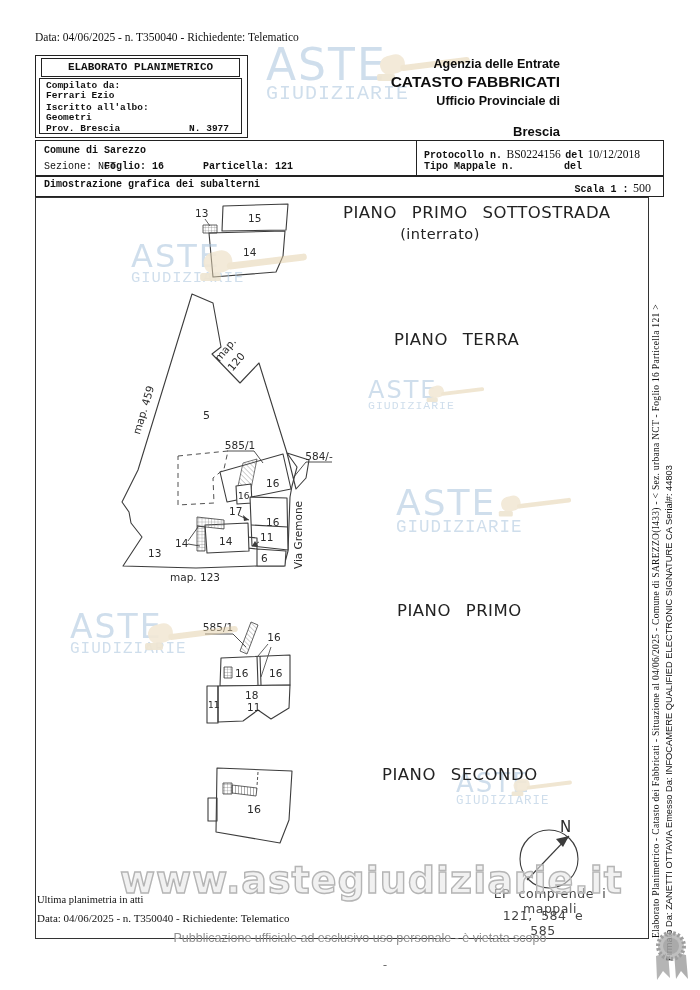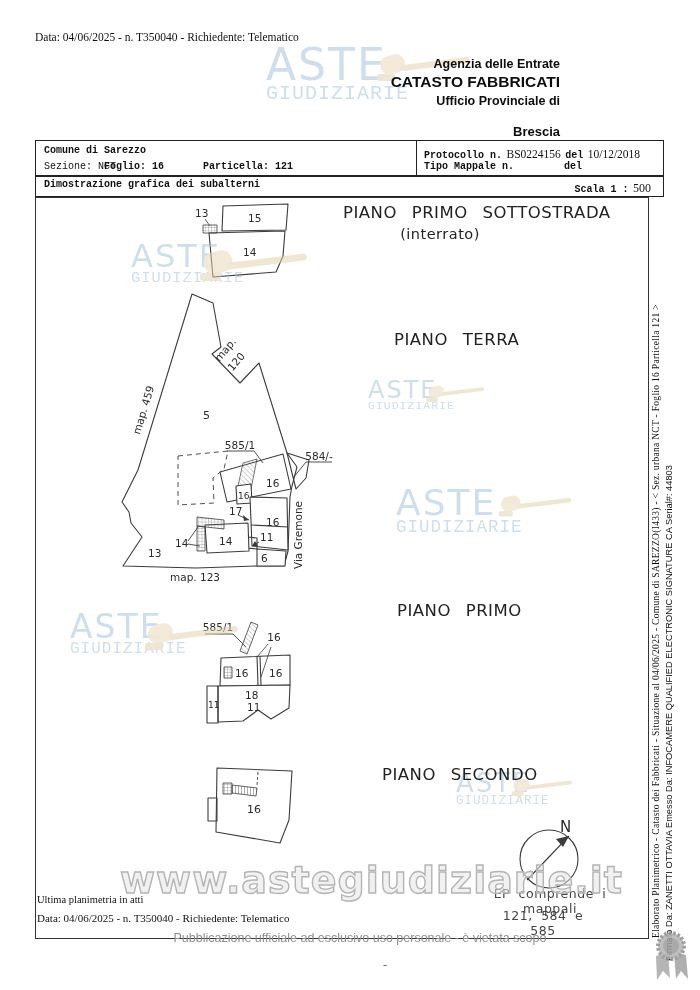--- a/index.html
+++ b/index.html
@@ -41,20 +41,31 @@
   <div class="wm" style="left:266px;top:45px">
     <span class="aste" style="font-size:44px">ASTE</span>
     <span class="giud" style="font-size:20px">GIUDIZIARIE</span>
     <div class="gavel" style="left:110px;top:2px;transform:scale(1)">
         <i class="g-head"></i>
         <i class="g-handle"></i>
         <i class="g-base"></i>
       </div>
   </div>
 
+  <div class="abs" style="left:35px;top:55px;width:211px;height:81px;border:1.5px solid #222;z-index:4;background:transparent">
+    <div class="abs mono bordered" style="left:5px;top:2px;width:197px;height:17px;text-align:center;font-size:11px;font-weight:bold;line-height:17px">ELABORATO PLANIMETRICO</div>
+    <div class="abs bordered" style="left:3px;top:22px;width:201px;height:54px">
+      <div class="abs mono" style="left:6px;top:1px;font-size:9.5px;font-weight:bold">Compilato da:</div>
+      <div class="abs mono" style="left:6px;top:11px;font-size:9.5px;font-weight:bold">Ferrari Ezio</div>
+      <div class="abs mono" style="left:6px;top:23px;font-size:9.5px;font-weight:bold">Iscritto all'albo:</div>
+      <div class="abs mono" style="left:6px;top:33px;font-size:9.5px;font-weight:bold">Geometri</div>
+      <div class="abs mono" style="left:6px;top:44px;font-size:9.5px;font-weight:bold">Prov. Brescia</div>
+      <div class="abs mono" style="right:12px;top:44px;font-size:9.5px;font-weight:bold">N. 3977</div>
+    </div>
+  </div>
 
   <div class="abs sans" style="left:330px;top:57px;width:230px;text-align:right;z-index:4;font-weight:bold;color:#0d0d0d">
     <div style="font-size:12.5px">Agenzia delle Entrate</div>
     <div style="font-size:15.5px;margin-top:2px">CATASTO FABBRICATI</div>
     <div style="font-size:12.5px;margin-top:3px">Ufficio Provinciale di</div>
     <div style="font-size:13px;margin-top:16px">Brescia</div>
   </div>
 
   <div class="abs bordered" style="left:35px;top:140px;width:627px;height:35px;z-index:4">
     <div class="abs" style="left:380px;top:0;height:35px;border-left:1px solid #222"></div>

